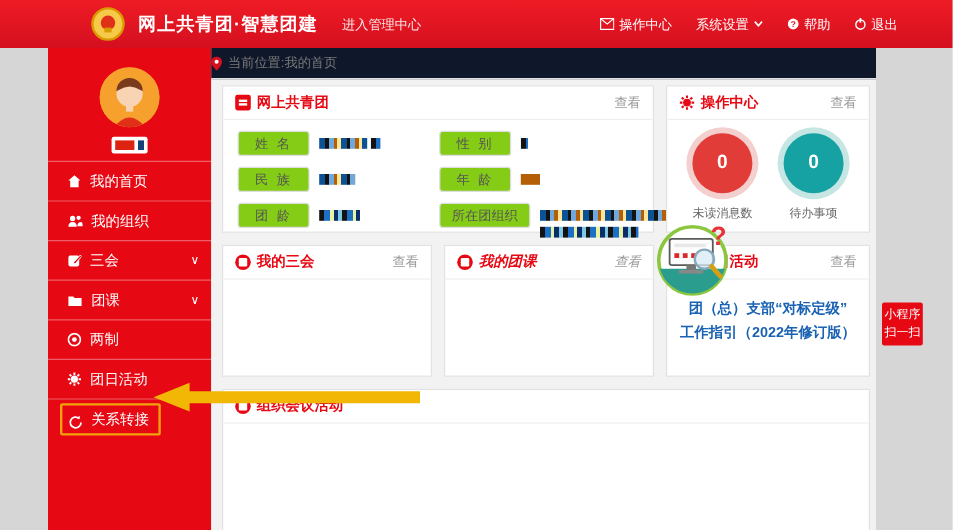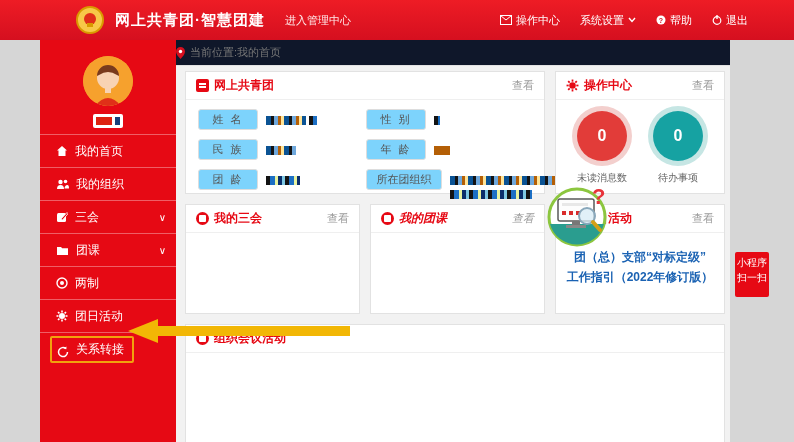--- a/index.html
+++ b/index.html
@@ -41,21 +41,21 @@
          align-items:center;padding-left:0;color:#777;font-size:11px;gap:5px;}
 
   .card{position:absolute;background:#fff;border:1px solid #e2e2e2;box-sizing:border-box;}
   .card-h{height:27px;display:flex;align-items:center;padding:0 10px;border-bottom:1px solid #efefef;}
   .card-h .ttl{color:#e60914;font-size:12px;font-weight:bold;margin-left:5px;}
   .card-h .act{margin-left:auto;color:#999;font-size:11px;cursor:pointer;}
 
   .c-member{left:9px;top:31px;width:360px;height:123px;}
   .m-body{padding:9px 12px;display:grid;grid-template-columns:150px 1fr;row-gap:9px;column-gap:18px;font-size:11px;}
   .fld{display:flex;align-items:flex-start;gap:8px;}
-  .chip{background:#7dd3fc;border:1px solid #ddd;border-radius:3px;color:#555;
+  .chip{background:#84cc16;border:1px solid #ddd;border-radius:3px;color:#555;
         padding:2px 0;width:58px;text-align:center;flex:0 0 auto;letter-spacing:2px;}
   .chip.wide{width:74px;letter-spacing:0;}
   .vals{padding-top:4px;}
   .mosaic{display:inline-block;height:9px;vertical-align:middle;
     background:repeating-linear-gradient(90deg,#0b5394 0 5px,#131313 5px 8px,#6fa8dc 8px 12px,#b45f06 12px 15px,#ffe599 15px 18px);}
   .mosaic.alt{background:repeating-linear-gradient(90deg,#131313 0 4px,#1c6fc4 4px 9px,#e7f3a0 9px 12px,#0b2e6b 12px 16px,#7ec8e3 16px 19px);}
 
   .c-action{left:379px;top:31px;width:170px;height:123px;}
   .a-body{display:flex;justify-content:center;gap:26px;padding-top:11px;text-align:center;}
   .circ{width:50px;height:50px;border-radius:50%;color:#fff;font-size:16px;font-weight:bold;
@@ -71,21 +71,21 @@
   .c-org{left:9px;top:284px;width:540px;height:148px;}
 
   
   .rico{width:13px;height:13px;border-radius:50%;background:#e60914;position:relative;flex:0 0 auto;}
   .rico::after{content:"";position:absolute;left:3px;top:3px;width:7px;height:7px;background:#fff;border-radius:1px;}
   .rico.sq{border-radius:2px;}
   .rico.sq::after{border-radius:0;height:2px;top:4px;box-shadow:0 3px 0 #fff;}
 
   
   .widget{position:absolute;left:543px;top:184px;width:72px;height:64px;cursor:pointer;}
-  .mp-badge{position:absolute;left:735px;top:252px;width:34px;height:45px;background:#e60914;
+  .mp-badge{position:absolute;left:735px;top:252px;width:34px;height:36px;background:#e60914;
             color:#fff;font-size:10px;text-align:center;line-height:1.5;padding-top:3px;
             box-sizing:border-box;border-radius:2px;cursor:pointer;}
   .arrow{position:absolute;left:128px;top:316px;pointer-events:none;}
 </style>
 </head>
 <body>
 
 <div class="stage">
 
   <div class="hdr">

